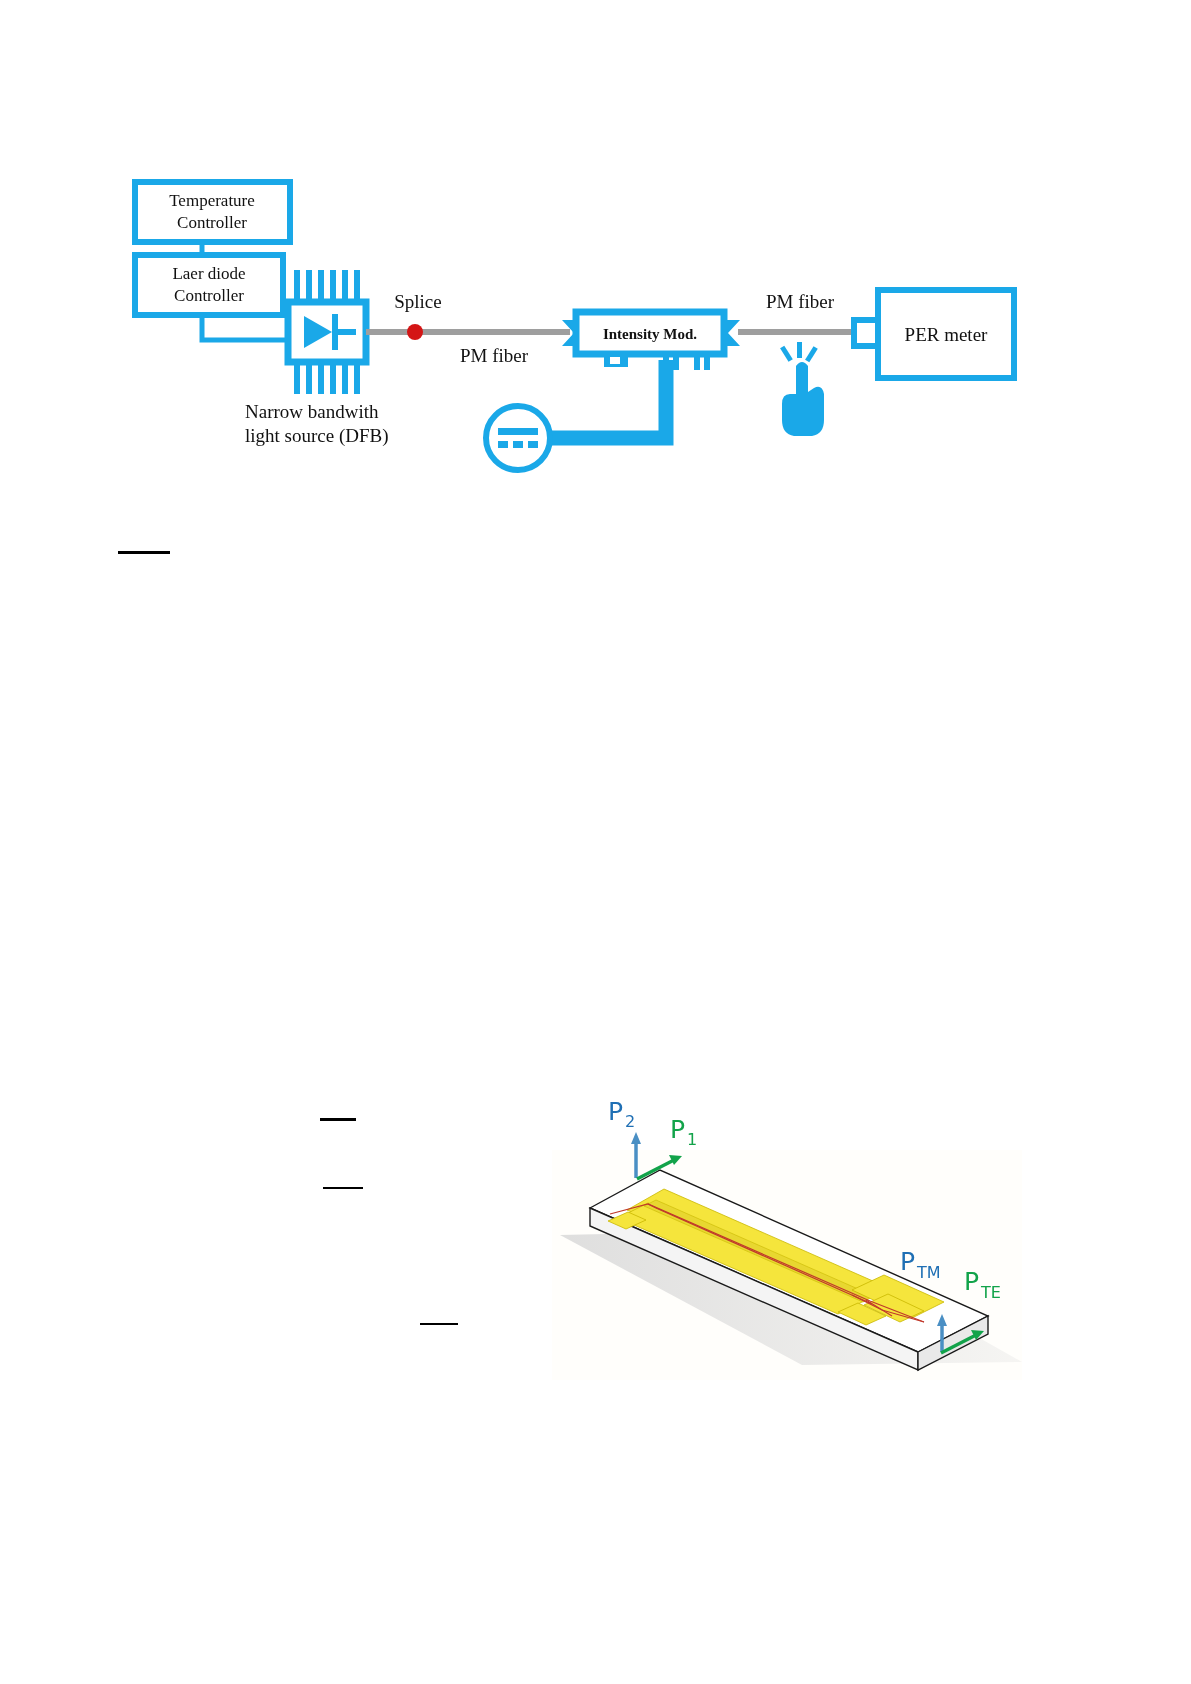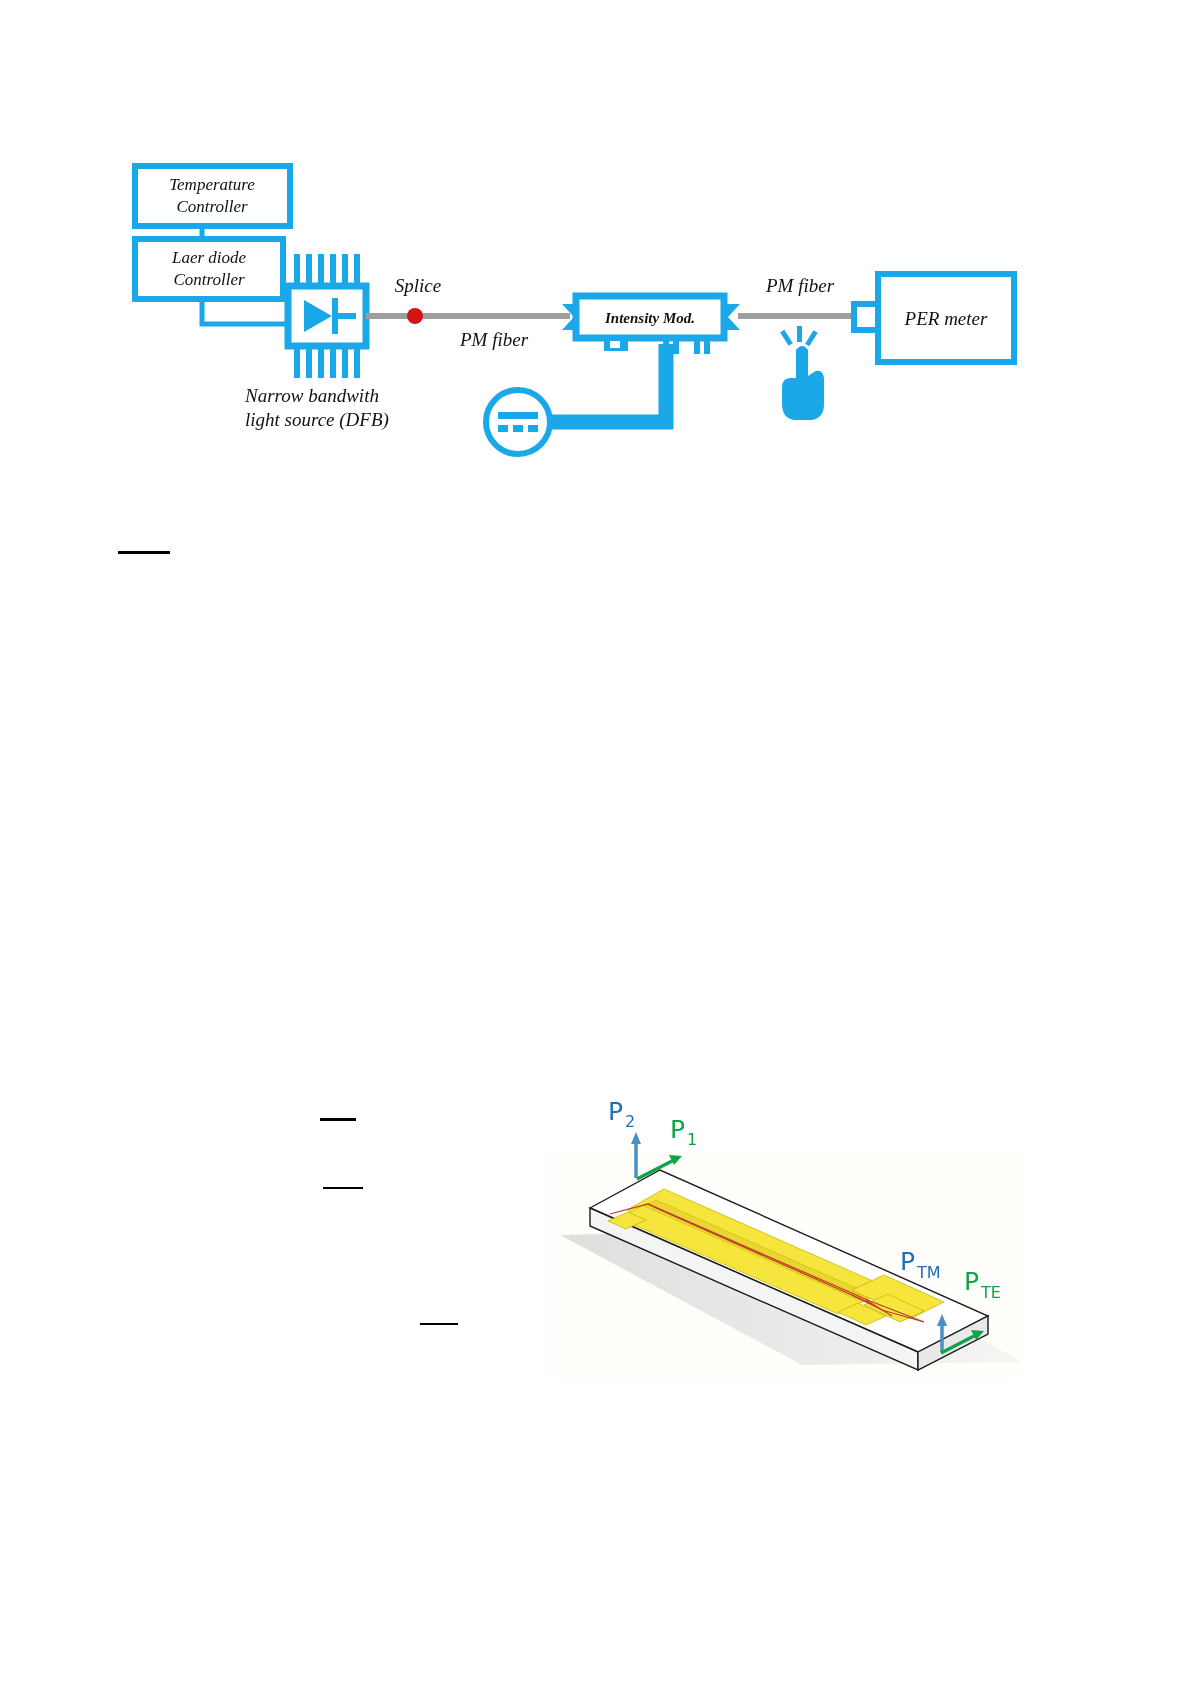--- a/index.html
+++ b/index.html
@@ -22,21 +22,21 @@
     position:absolute;left:15px;top:2px;width:11px;height:11px;
     border-radius:50%;background:#23a3dc;
   }
   #logo .sub{
     font-family:"DejaVu Sans", sans-serif;
     font-weight:600;font-size:10px;letter-spacing:1.1px;
     color:#111;margin-top:-2px;margin-left:2px;
   }
 
   
-  #fig-setup{position:absolute;left:110px;top:144px;width:930px;height:320px;font-style:italic;}
+  #fig-setup{position:absolute;left:110px;top:160px;width:930px;height:320px;}
   #fig-setup svg{display:block;}
 
   .blk-text{
     font-family:"Liberation Serif", serif;
     font-size:17px;fill:#111;
   }
   .lbl-text{
     font-family:"Liberation Serif", serif;
     font-size:19px;fill:#111;
   }

